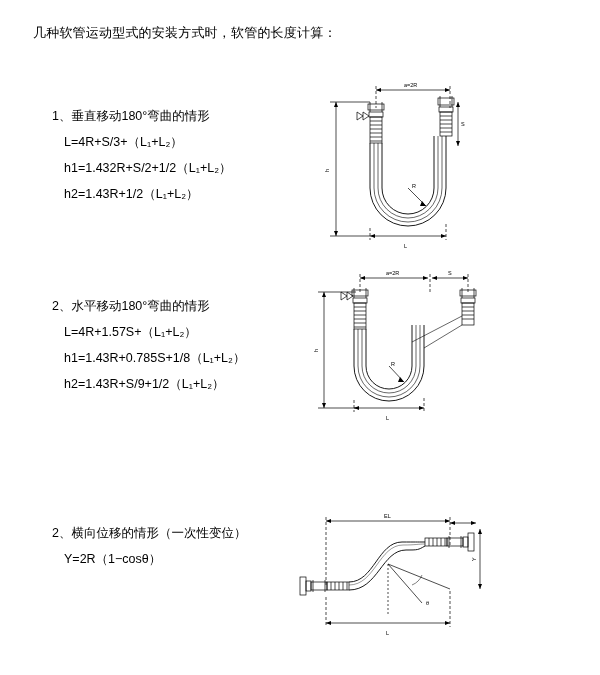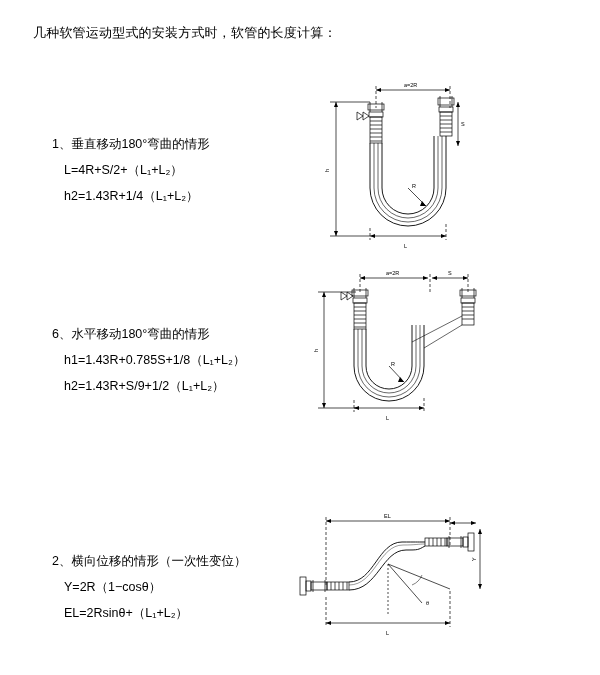--- a/index.html
+++ b/index.html
@@ -36,21 +36,20 @@
   }
   .sec1 { top: 108px; }
   .sec2 { top: 298px; }
   .sec3 { top: 525px; }
 
   .text-col {
     position: absolute;
     left: 52px;
     top: 0;
     width: 250px;
-    margin-top: 28px;
   }
   .sec-title {
     font-size: 12.5px;
     white-space: nowrap;
     margin-bottom: 9px;
   }
   .formula {
     font-size: 12.5px;
     white-space: nowrap;
     margin-left: 12px;
@@ -69,22 +68,23 @@
 </head>
 <body>
 
 <div class="page">
 
   <div class="heading">几种软管运动型式的安装方式时，软管的长度计算：</div>
 
   <div class="section sec1">
     <div class="text-col">
       <div class="sec-title">1、垂直移动180°弯曲的情形</div>
-      <div class="formula">L=4R+S/2+（L₁+L₂）</div>
-      <div class="formula">h2=1.43R+1/4（L₁+L₂）</div>
+      <div class="formula">L=4R+S/3+（L₁+L₂）</div>
+      <div class="formula">h1=1.432R+S/2+1/2（L₁+L₂）</div>
+      <div class="formula">h2=1.43R+1/2（L₁+L₂）</div>
     </div>
 
     <div class="fig fig1">
       <svg width="190" height="205" viewBox="0 0 190 205">
         <g stroke="#000" fill="none" stroke-width="0.7">
 
           <line x1="76" y1="22" x2="150" y2="22"></line>
           <path d="M76,22 l5,-2 l0,4 z" fill="#000" stroke="none"></path>
           <path d="M150,22 l-5,-2 l0,4 z" fill="#000" stroke="none"></path>
           <line x1="76" y1="18" x2="76" y2="40" stroke-dasharray="3,2"></line>
@@ -145,21 +145,22 @@
           <text class="dim" x="104" y="180" fill="#000" stroke="none">L</text>
           <line x1="70" y1="160" x2="70" y2="172" stroke-dasharray="3,2"></line>
           <line x1="146" y1="156" x2="146" y2="172" stroke-dasharray="3,2"></line>
         </g>
       </svg>
     </div>
   </div>
 
   <div class="section sec2">
     <div class="text-col">
-      <div class="sec-title">6、水平移动180°弯曲的情形</div>
+      <div class="sec-title">2、水平移动180°弯曲的情形</div>
+      <div class="formula">L=4R+1.57S+（L₁+L₂）</div>
       <div class="formula">h1=1.43R+0.785S+1/8（L₁+L₂）</div>
       <div class="formula">h2=1.43R+S/9+1/2（L₁+L₂）</div>
     </div>
 
     <div class="fig fig2">
       <svg width="190" height="185" viewBox="0 0 190 185">
         <g stroke="#000" fill="none" stroke-width="0.7">
 
           <line x1="60" y1="20" x2="128" y2="20"></line>
           <path d="M60,20 l5,-2 l0,4 z" fill="#000" stroke="none"></path>
@@ -225,21 +226,20 @@
           <line x1="124" y1="140" x2="124" y2="154" stroke-dasharray="3,2"></line>
         </g>
       </svg>
     </div>
   </div>
 
   <div class="section sec3">
     <div class="text-col">
       <div class="sec-title">2、横向位移的情形（一次性变位）</div>
       <div class="formula">Y=2R（1−cosθ）</div>
-      <div class="formula">EL=2Rsinθ+（L₁+L₂）</div>
     </div>
 
     <div class="fig fig3">
       <svg width="200" height="135" viewBox="0 0 200 135">
         <g stroke="#000" fill="none" stroke-width="0.7">
 
           <line x1="34" y1="16" x2="158" y2="16"></line>
           <path d="M34,16 l5,-2 l0,4 z" fill="#000" stroke="none"></path>
           <path d="M158,16 l-5,-2 l0,4 z" fill="#000" stroke="none"></path>
           <text class="dim" x="92" y="13" fill="#000" stroke="none">EL</text>

